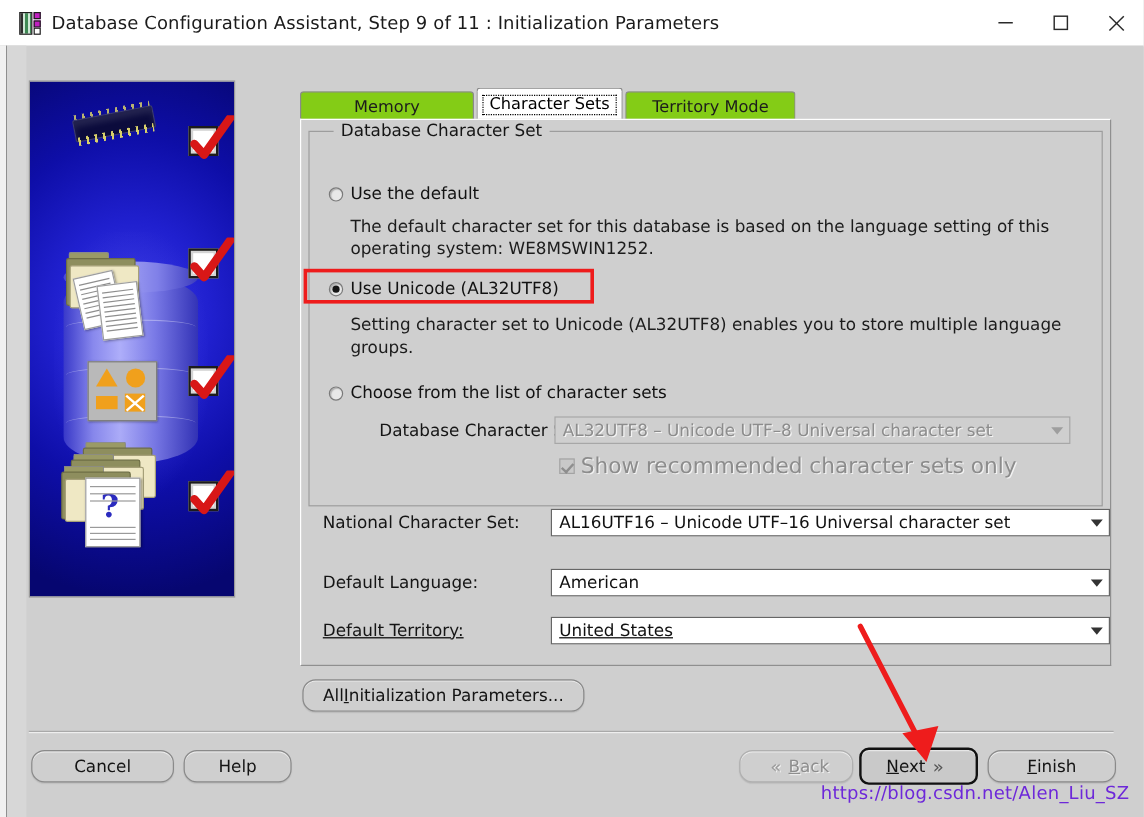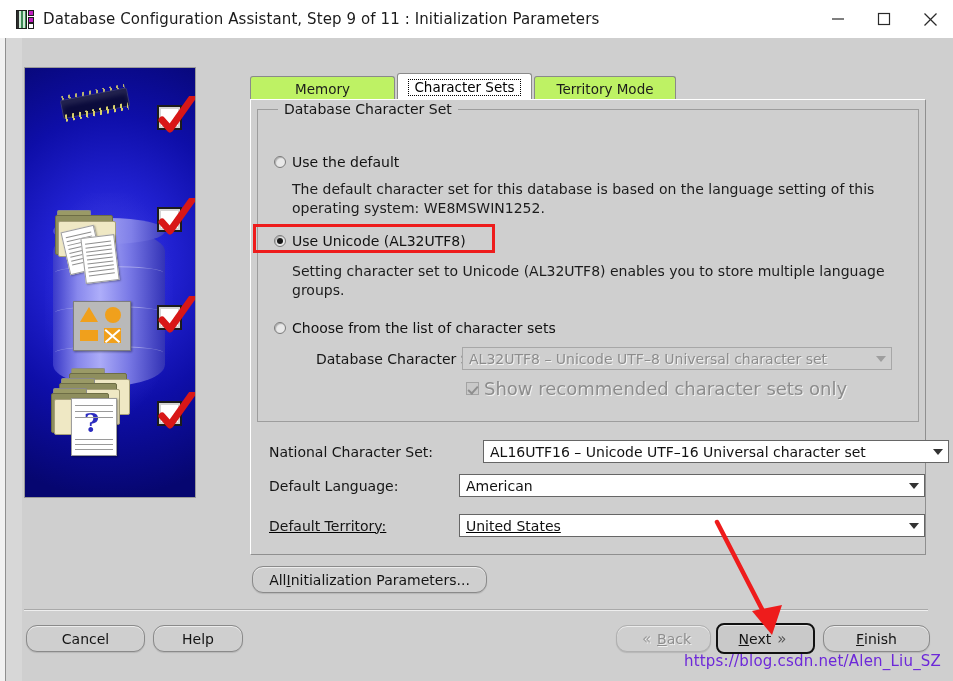--- a/index.html
+++ b/index.html
@@ -114,21 +114,21 @@
   
   .chkbadge{position:absolute;width:25px;height:25px;}
   .chkbadge .box{position:absolute;left:0;top:0;width:25px;height:25px;background:#d4d4d4;border:2px solid #1c1c1c;box-sizing:border-box;}
   .chkbadge .box:after{content:"";position:absolute;left:2px;top:2px;right:2px;bottom:2px;background:#ffffff;}
   .chkbadge svg{position:absolute;left:-3px;top:-9px;}
 
   
   .tabs{position:absolute;left:250px;top:74px;height:26px;display:flex;align-items:flex-end;}
   .tab{
     height:24px;margin-right:2px;
-    background:#bef264;border:1px solid #8a8a8a;border-bottom:none;
+    background:#84cc16;border:1px solid #8a8a8a;border-bottom:none;
     border-radius:3px 3px 0 0;
     display:flex;align-items:center;justify-content:center;
     font-size:13.5px;color:#1c1c1c;box-sizing:border-box;
     padding:0 16px;white-space:nowrap;
   }
   .tab.active{
     background:#ffffff;height:27px;border:1px solid #8a8a8a;border-bottom:none;
     color:#000;
   }
   .tab.active .inner{
@@ -361,21 +361,21 @@
       <svg width="42" height="42" viewBox="0 0 42 42">
           <path d="M8 24 L16 33 L38 2" fill="none" stroke="#d81717" stroke-width="7" stroke-linecap="round" stroke-linejoin="round"></path>
         </svg>
     </div>
   </div>
 
   <div class="tabs">
     <div class="tab" style="width:145px;">
       <span>Memory</span>
     </div>
-    <div class="tab active" style="width:135px;">
+    <div class="tab active" style="width:122px;">
       <span class="inner">Character Sets</span>
     </div>
     <div class="tab" style="width:142px;">
       <span>Territory Mode</span>
     </div>
   </div>
 
   <div class="panel">
 
     <div class="group">
@@ -411,21 +411,21 @@
           <span class="arrow"></span>
         </span>
       </div>
 
       <div class="checkrow" style="left:208px;top:268px;">
         <span class="cbox checked"></span>
         <span class="clabel">Show recommended character sets only</span>
       </div>
     </div>
 
-    <div class="fieldrow" style="left:18px;top:340px;gap:24px;">
+    <div class="fieldrow" style="left:18px;top:324px;">
       <span class="flabel" style="width:190px;">National Character Set:</span>
       <span class="combo" style="width:466px;">
         <span>AL16UTF16 – Unicode UTF–16 Universal character set</span>
         <span class="arrow"></span>
       </span>
     </div>
     <div class="fieldrow" style="left:18px;top:374px;">
       <span class="flabel" style="width:190px;">Default Language:</span>
       <span class="combo" style="width:466px;">
         <span>American</span>

